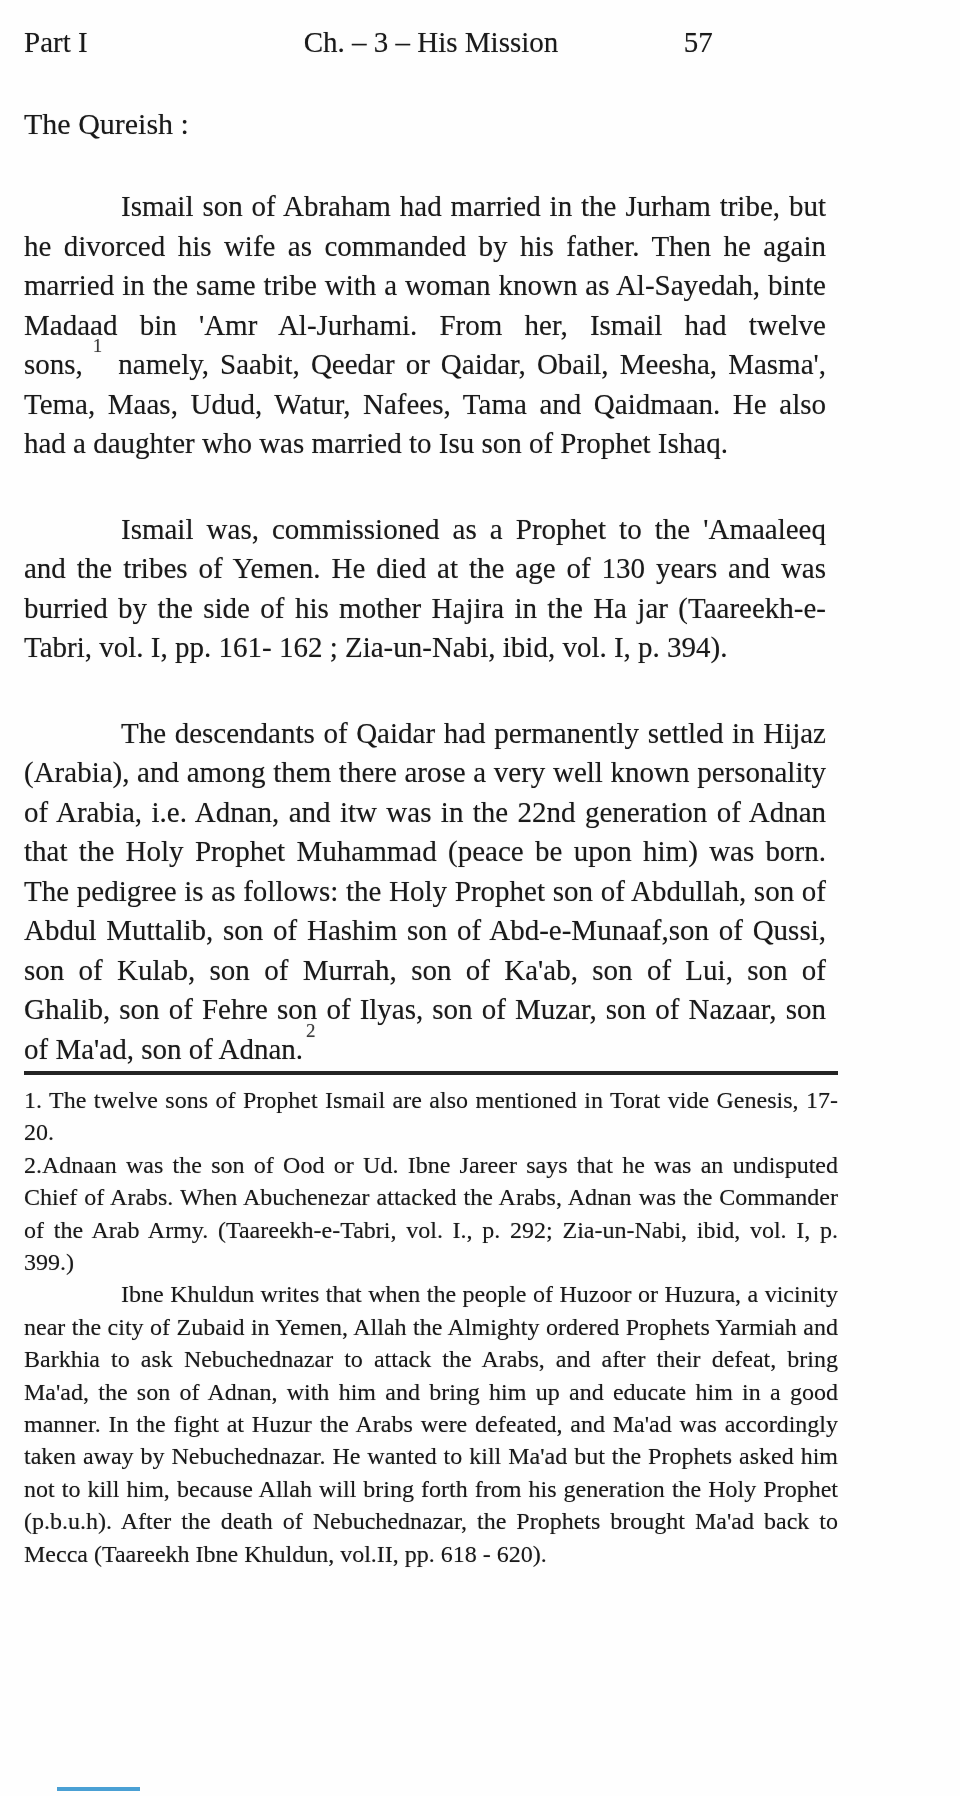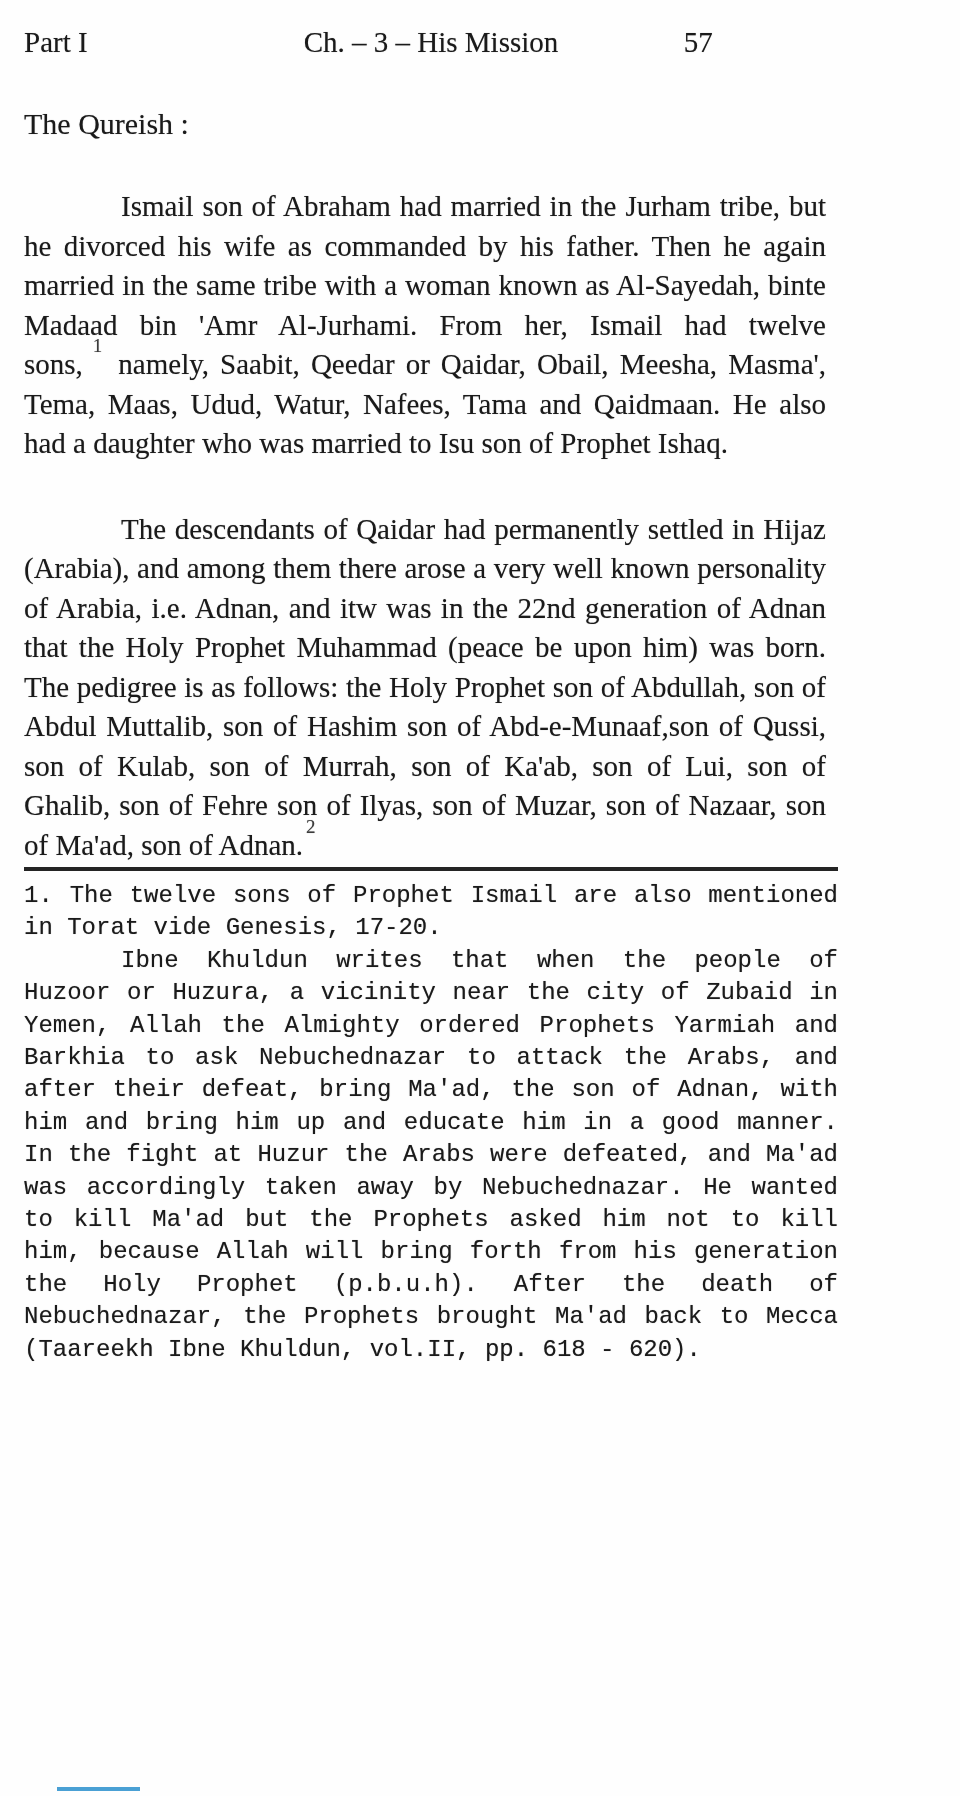--- a/index.html
+++ b/index.html
@@ -54,21 +54,20 @@
     border: none;
     border-top: 4px solid #242424;
     margin: 2px 0 0 0;
     width: 100%;
   }
   .footnotes {
     margin-top: 9px;
     font-size: 24px;
     line-height: 32.4px;
     text-align: justify;
-    font-family: Liberation Mono, monospace;
   }
   .footnotes p { margin: 0; }
   .footnotes p.indented { text-indent: 97px; }
   .scan-mark {
     position: absolute;
     left: 57px;
     top: 1787px;
     width: 83px;
     height: 4px;
   }
@@ -82,26 +81,28 @@
     <span class="left">Part I</span>
     <span class="center">Ch. – 3 – His Mission</span>
     <span class="right">57</span>
   </div>
 
   <h2 class="section-heading">The Qureish :</h2>
 
   <div class="body-text">
     <p><span>Ismail son of Abraham had married in the Jurham tribe, but he divorced his wife as commanded by his father. Then he again married in the same tribe with a woman known as Al-Sayedah, binte Madaad bin 'Amr Al-Jurhami. From her, Ismail had twelve sons,</span><sup class="ref-1">1</sup><span>namely, Saabit, Qeedar or Qaidar, Obail, Meesha, Masma', Tema, Maas, Udud, Watur, Nafees, Tama and Qaidmaan. He also had a daughter who was married to Isu son of Prophet Ishaq.</span></p>
 
+    <p>Ismail was, commissioned as a Prophet to the 'Amaaleeq and the tribes of Yemen. He died at the age of 130 years and was burried by the side of his mother Hajira in the Ha jar (Taareekh-e-Tabri, vol. I, pp. 161- 162 ; Zia-un-Nabi, ibid, vol. I, p. 394).</p>
 
     <p><span>The descendants of Qaidar had permanently settled in Hijaz (Arabia), and among them there arose a very well known personality of Arabia, i.e. Adnan, and itw was in the 22nd generation of Adnan that the Holy Prophet Muhammad (peace be upon him) was born. The pedigree is as follows: the Holy Prophet son of Abdullah, son of Abdul Muttalib, son of Hashim son of Abd-e-Munaaf,son of Qussi, son of Kulab, son of Murrah, son of Ka'ab, son of Lui, son of Ghalib, son of Fehre son of Ilyas, son of Muzar, son of Nazaar, son of Ma'ad, son of Adnan.</span><sup class="ref-2">2</sup></p>
   </div>
 
   <hr class="footnote-separator">
 
   <div class="footnotes">
     <p>1. The twelve sons of Prophet Ismail are also mentioned in Torat vide Genesis, 17-20.</p>
+    <p>2.Adnaan was the son of Ood or Ud. Ibne Jareer says that he was an undisputed Chief of Arabs. When Abuchenezar attacked the Arabs, Adnan was the Commander of the Arab Army. (Taareekh-e-Tabri, vol. I., p. 292; Zia-un-Nabi, ibid, vol. I, p. 399.)</p>
     <p class="indented">Ibne Khuldun writes that when the people of Huzoor or Huzura, a vicinity near the city of Zubaid in Yemen, Allah the Almighty ordered Prophets Yarmiah and Barkhia to ask Nebuchednazar to attack the Arabs, and after their defeat, bring Ma'ad, the son of Adnan, with him and bring him up and educate him in a good manner. In the fight at Huzur the Arabs were defeated, and Ma'ad was accordingly taken away by Nebuchednazar. He wanted to kill Ma'ad but the Prophets asked him not to kill him, because Allah will bring forth from his generation the Holy Prophet (p.b.u.h). After the death of Nebuchednazar, the Prophets brought Ma'ad back to Mecca (Taareekh Ibne Khuldun, vol.II, pp. 618 - 620).</p>
   </div>
 
 </div>
 
 <div class="scan-mark" style="background: rgb(74, 160, 212);"></div>
 
 </body></html>

